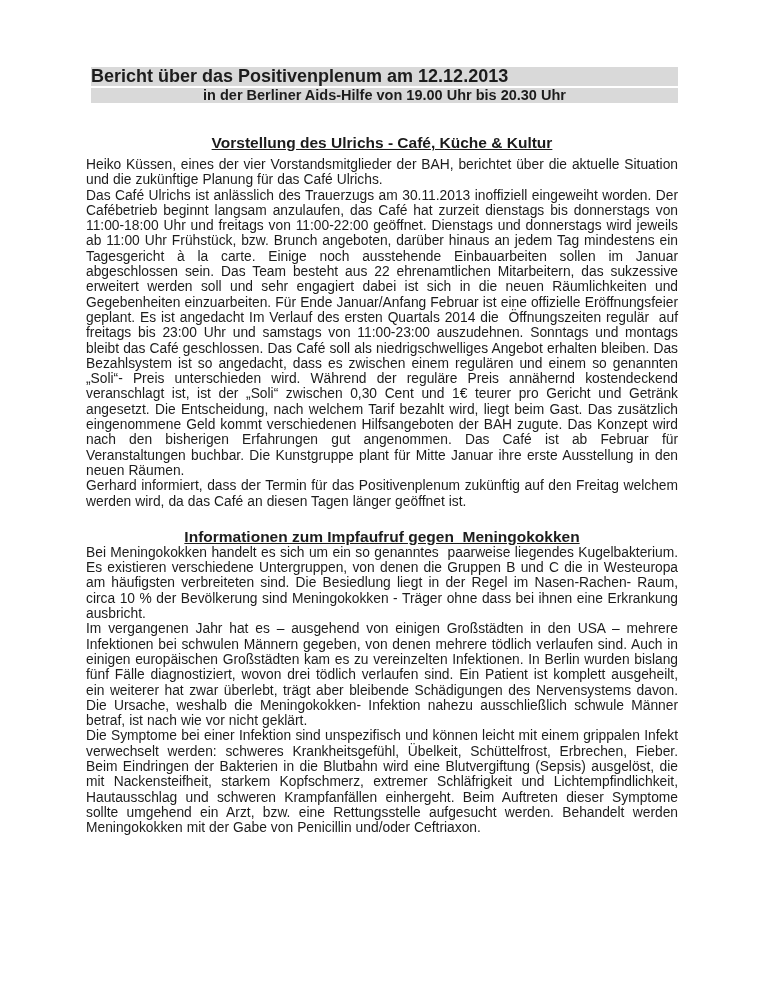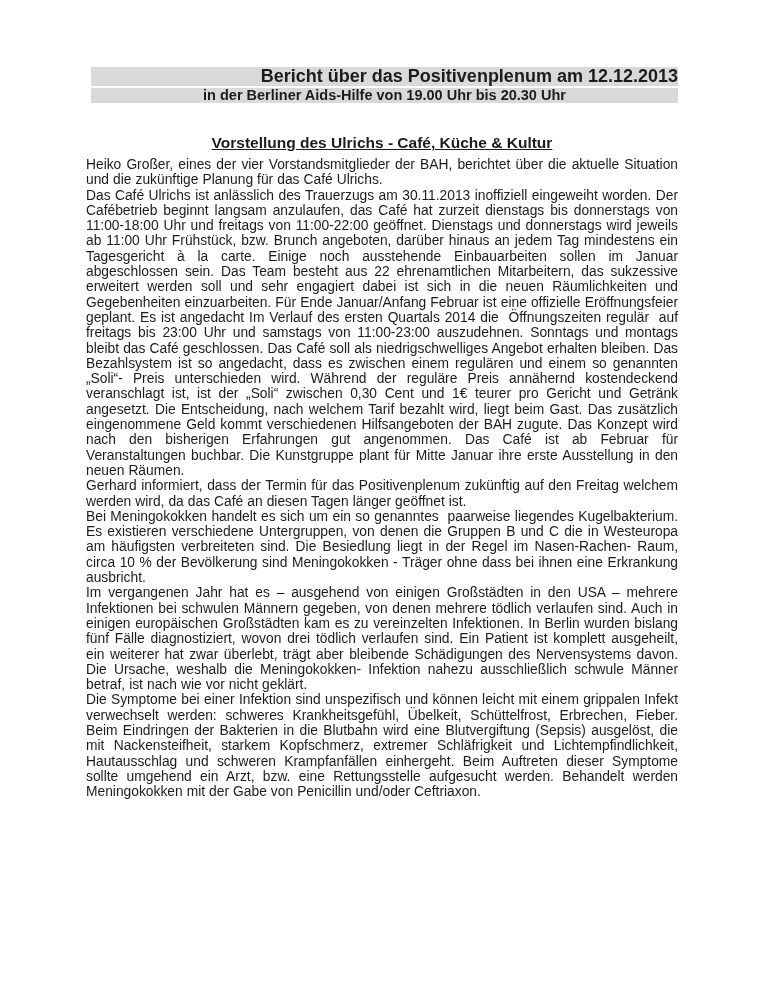--- a/index.html
+++ b/index.html
@@ -22,21 +22,21 @@
     top: 0;
     width: 592px;
   }
   .title-block {
     margin-top: 67px;
     margin-left: 5px;
     width: 587px;
   }
   .title-line {
     background: #d9d9d9;
-    text-align: right;
+    text-align: left;
     font-weight: bold;
     font-size: 18px;
     line-height: 19px;
     padding: 0;
     margin-bottom: 2px;
     white-space: pre-wrap;
   }
   .subtitle-line {
     background: #d9d9d9;
     text-align: center;
@@ -79,25 +79,26 @@
 <div class="page">
   <div class="content">
 
     <div class="title-block">
       <div class="title-line">Bericht über das Positivenplenum am 12.12.2013</div>
       <div class="subtitle-line">in der Berliner Aids-Hilfe von 19.00 Uhr bis 20.30 Uhr</div>
     </div>
 
     <div>
       <h2 class="section-heading first">Vorstellung des Ulrichs - Café, Küche &amp; Kultur</h2>
-      <p class="body-text first-after-heading">Heiko Großer, eines der vier Vorstandsmitglieder der BAH, berichtet über die aktuelle Situation und die zukünftige Planung für das Café Ulrichs.</p>
+      <p class="body-text first-after-heading">Heiko Küssen, eines der vier Vorstandsmitglieder der BAH, berichtet über die aktuelle Situation und die zukünftige Planung für das Café Ulrichs.</p>
       <p class="body-text">Das Café Ulrichs ist anlässlich des Trauerzugs am 30.11.2013 inoffiziell eingeweiht worden. Der  Cafébetrieb beginnt langsam anzulaufen, das Café hat zurzeit dienstags bis donnerstags von 11:00-18:00 Uhr und freitags von 11:00-22:00 geöffnet. Dienstags und donnerstags wird jeweils ab 11:00 Uhr Frühstück, bzw. Brunch angeboten, darüber hinaus an jedem Tag mindestens ein Tagesgericht à la carte. Einige noch ausstehende Einbauarbeiten sollen im Januar abgeschlossen sein. Das Team besteht aus 22 ehrenamtlichen Mitarbeitern, das sukzessive erweitert werden soll und sehr engagiert dabei ist sich in die neuen Räumlichkeiten und Gegebenheiten einzuarbeiten. Für Ende Januar/Anfang Februar ist eine offizielle Eröffnungsfeier geplant. Es ist angedacht Im Verlauf des ersten Quartals 2014 die  Öffnungszeiten regulär  auf freitags bis 23:00 Uhr und samstags von 11:00-23:00 auszudehnen. Sonntags und montags bleibt das Café geschlossen. Das Café soll als niedrigschwelliges Angebot erhalten bleiben. Das Bezahlsystem ist so angedacht, dass es zwischen einem regulären und einem so genannten „Soli“- Preis unterschieden wird. Während der reguläre Preis annähernd kostendeckend veranschlagt ist, ist der „Soli“ zwischen 0,30 Cent und 1€ teurer pro Gericht und Getränk angesetzt. Die Entscheidung, nach welchem Tarif bezahlt wird, liegt beim Gast. Das zusätzlich eingenommene Geld kommt verschiedenen Hilfsangeboten der BAH zugute. Das Konzept wird nach den bisherigen Erfahrungen gut angenommen. Das Café ist ab Februar für Veranstaltungen buchbar. Die Kunstgruppe plant für Mitte Januar ihre erste Ausstellung in den neuen Räumen.</p>
       <p class="body-text">Gerhard informiert, dass der Termin für das Positivenplenum zukünftig auf den Freitag welchem werden wird, da das Café an diesen Tagen länger geöffnet ist.</p>
     </div>
 
     <div>
+      <h2 class="section-heading second">Informationen zum Impfaufruf gegen  Meningokokken</h2>
       <p class="body-text">Bei Meningokokken handelt es sich um ein so genanntes  paarweise liegendes Kugelbakterium. Es existieren verschiedene Untergruppen, von denen die Gruppen B und C die in Westeuropa am häufigsten verbreiteten sind. Die Besiedlung liegt in der Regel im Nasen-Rachen- Raum, circa 10 % der Bevölkerung sind Meningokokken - Träger ohne dass bei ihnen eine Erkrankung ausbricht.</p>
       <p class="body-text">Im vergangenen Jahr hat es – ausgehend von einigen Großstädten in den USA – mehrere Infektionen bei schwulen Männern gegeben, von denen mehrere tödlich verlaufen sind. Auch in einigen europäischen Großstädten kam es zu vereinzelten Infektionen. In Berlin wurden bislang fünf Fälle diagnostiziert, wovon drei tödlich verlaufen sind. Ein Patient ist komplett ausgeheilt, ein weiterer hat zwar überlebt, trägt aber bleibende Schädigungen des Nervensystems davon. Die Ursache, weshalb die Meningokokken- Infektion nahezu ausschließlich schwule Männer betraf, ist nach wie vor nicht geklärt.</p>
       <p class="body-text">Die Symptome bei einer Infektion sind unspezifisch und können leicht mit einem grippalen Infekt verwechselt werden: schweres Krankheitsgefühl, Übelkeit, Schüttelfrost, Erbrechen, Fieber. Beim Eindringen der Bakterien in die Blutbahn wird eine Blutvergiftung (Sepsis) ausgelöst, die mit Nackensteifheit, starkem Kopfschmerz, extremer Schläfrigkeit und Lichtempfindlichkeit, Hautausschlag und schweren Krampfanfällen einhergeht. Beim Auftreten dieser Symptome sollte umgehend ein Arzt, bzw. eine Rettungsstelle aufgesucht werden. Behandelt werden Meningokokken mit der Gabe von Penicillin und/oder Ceftriaxon.</p>
     </div>
 
   </div>
 </div>
 
 </body></html>

